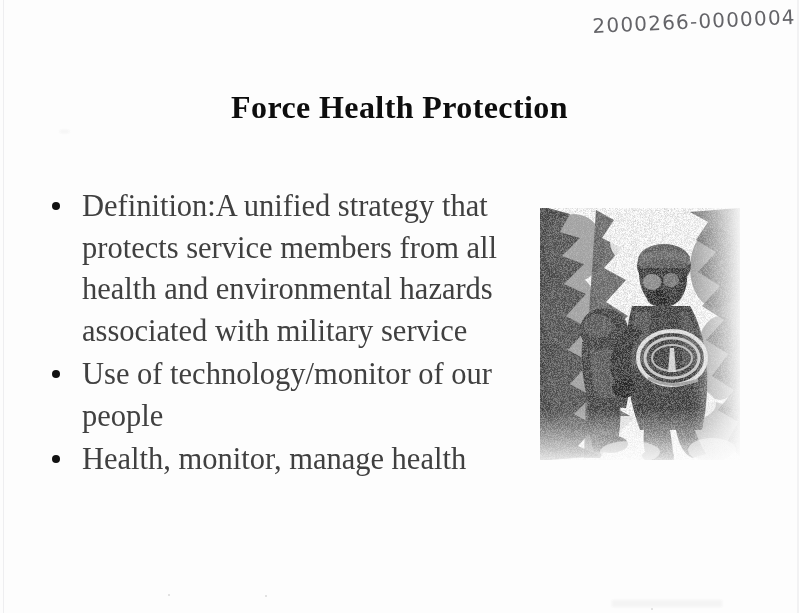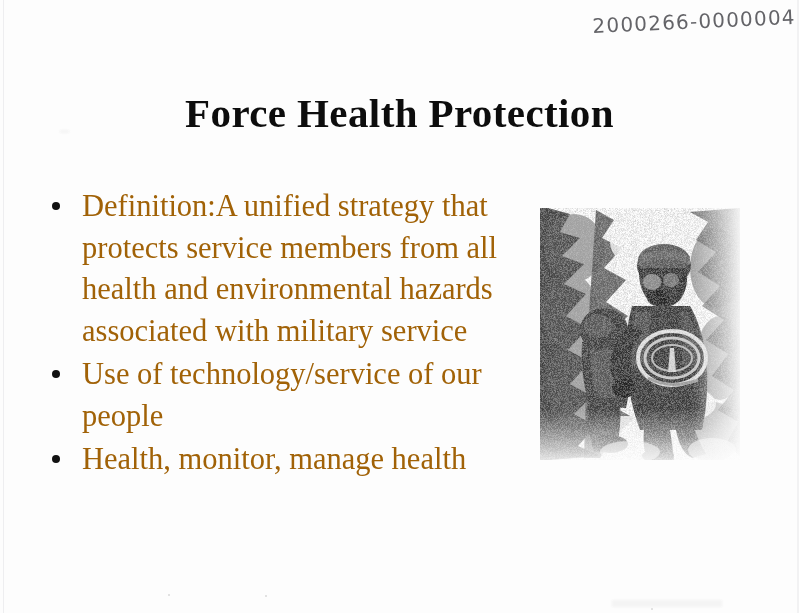--- a/index.html
+++ b/index.html
@@ -58,39 +58,39 @@
     opacity: .85;
   }
 
   
   #title {
     position: absolute;
     left: 0;
     top: 62px;
     width: 799px;
     text-align: center;
-    font-size: 41px;
+    font-size: 32px;
     line-height: 48px;
     letter-spacing: .4px;
     color: #0d0d0d;
   }
 
   
   #body {
     position: absolute;
     left: 44px;
     top: 186px;
     width: 470px;
   }
   .bullet {
     position: relative;
     padding-left: 38px;
     font-size: 30.5px;
     line-height: 41.5px;
-    color: #a16207;
+    color: #404040;
   }
   .bullet + .bullet { margin-top: 2px; }
   .bullet-dot {
     position: absolute;
     left: 8px;
     top: 16px;
     width: 8px;
     height: 8px;
     background: #111111;
     border-radius: 50%;
@@ -135,21 +135,21 @@
 
   <div id="body">
 
     <div class="bullet">
       <span class="bullet-dot"></span>
       <span class="bullet-text">Definition:A unified strategy that protects service members from all health and environmental hazards associated with military service</span>
     </div>
 
     <div class="bullet">
       <span class="bullet-dot"></span>
-      <span class="bullet-text">Use of technology/service of our people</span>
+      <span class="bullet-text">Use of technology/monitor of our people</span>
     </div>
 
     <div class="bullet">
       <span class="bullet-dot"></span>
       <span class="bullet-text">Health, monitor, manage health</span>
     </div>
 
   </div>
 
   <div id="photo">

